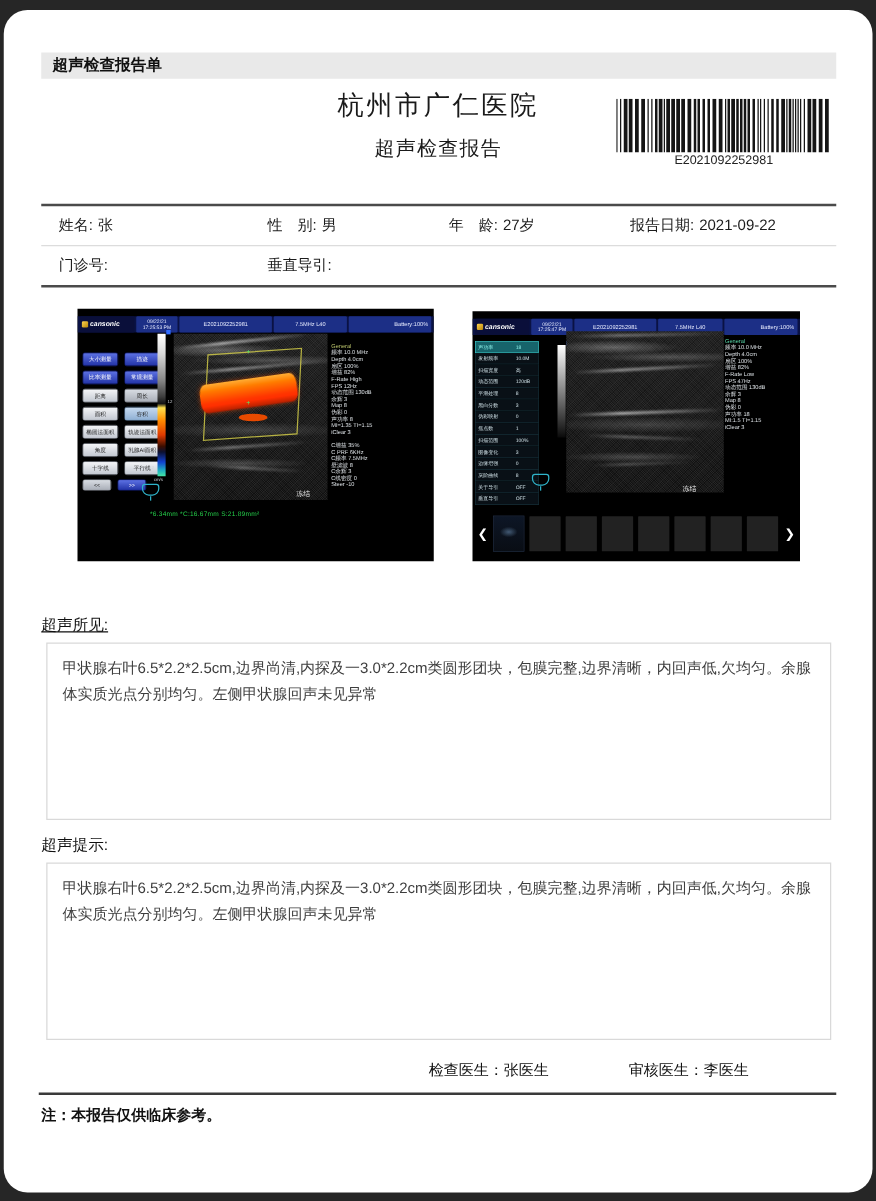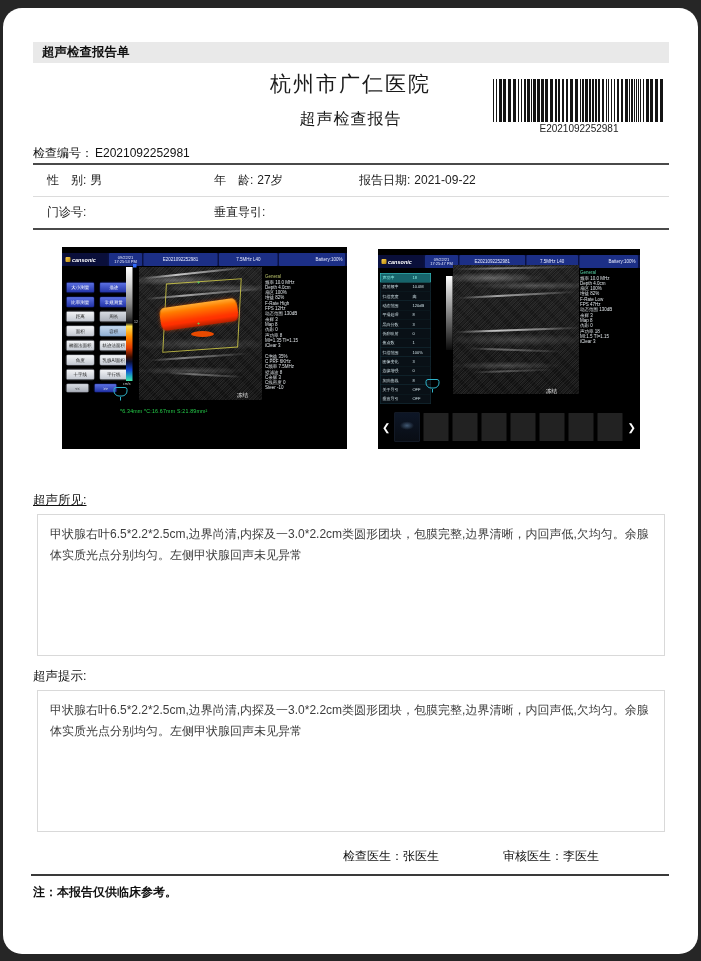--- a/index.html
+++ b/index.html
@@ -180,26 +180,24 @@
         <i style="width: 1px; margin-right: 1px;"></i>
         <i style="width: 1px; margin-right: 2px;"></i>
         <i style="width: 1px; margin-right: 2px;"></i>
         <i style="width: 3px; margin-right: 1px;"></i>
         <i style="width: 3px; margin-right: 2px;"></i>
         <i style="width: 3px; margin-right: 2px;"></i>
         <i style="width: 3px; margin-right: 2px;"></i>
       </div>
     <div class="barcode-text">E2021092252981</div>
 
-    <div class="examno">
-      <span>检查编号：</span><span>E2021092252981</span>
-    </div>
 
     <div class="ptable">
       <div class="prow first">
+        <div class="pcell"><span>姓名:</span><b>张</b></div>
         <div class="pcell"><span>性　别:</span><b>男</b></div>
         <div class="pcell"><span>年　龄:</span><b>27岁</b></div>
         <div class="pcell"><span>报告日期:</span><b>2021-09-22</b></div>
       </div>
       <div class="prow">
         <div class="pcell"><span>门诊号:</span><b></b></div>
         <div class="pcell"><span>垂直导引:</span><b></b></div>
       </div>
     </div>
 

